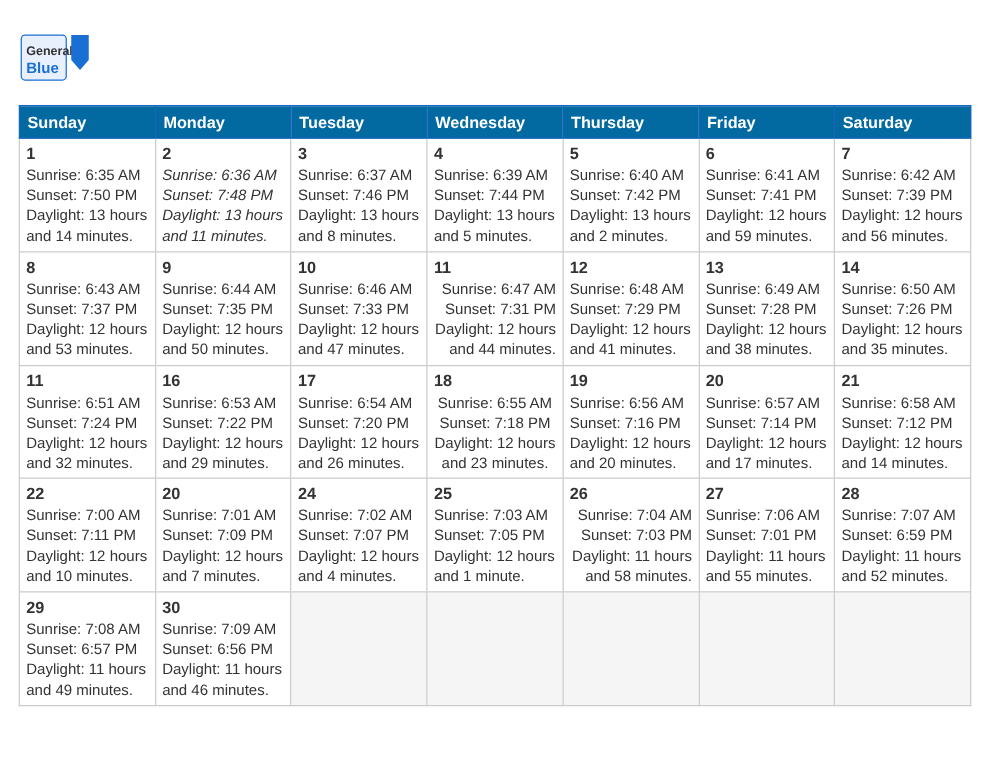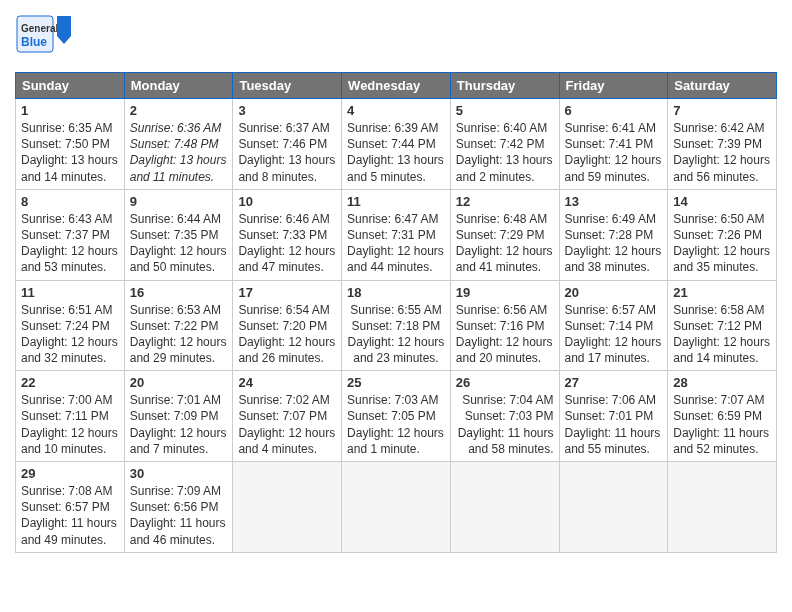--- a/index.html
+++ b/index.html
@@ -7,20 +7,21 @@
       width: 792px;
       height: 612px;
       font-family: Arial, sans-serif;
       background: #fff;
       overflow: hidden;
     }
     .page {
       width: 792px;
       height: 526px;
       padding: 10px 15px;
+      margin-top: 12px;
     }
     .header {
       display: flex;
       align-items: flex-start;
       justify-content: space-between;
       margin-bottom: 8px;
     }
     .logo {
       display: flex;
       align-items: center;
@@ -37,21 +38,21 @@
     .location {
       font-size: 14px;
       color: #555;
     }
     .calendar {
       width: 100%;
       border-collapse: collapse;
       table-layout: fixed;
     }
     .calendar th {
-      background-color: #737373;
+      background-color: #0369a1;
       color: #fff;
       text-align: left;
       padding: 5px 6px;
       font-size: 13px;
       font-weight: bold;
       border: 1px solid #1565c0;
     }
     .calendar td {
       border: 1px solid #ccc;
       vertical-align: top;
@@ -178,21 +179,21 @@
           </td>
           <td>
             <span class="day-num">10</span>
             <div class="cell-text" style="white-space: pre-line;">Sunrise: 6:46 AM
 Sunset: 7:33 PM
 Daylight: 12 hours
 and 47 minutes.</div>
           </td>
           <td>
             <span class="day-num">11</span>
-            <div class="cell-text" style="white-space: pre-line;">Sunrise: 6:47 AM
+            <div class="cell-text" style="white-space: pre-line; text-align: right;">Sunrise: 6:47 AM
 Sunset: 7:31 PM
 Daylight: 12 hours
 and 44 minutes.</div>
           </td>
           <td>
             <span class="day-num">12</span>
             <div class="cell-text" style="white-space: pre-line;">Sunrise: 6:48 AM
 Sunset: 7:29 PM
 Daylight: 12 hours
 and 41 minutes.</div>

